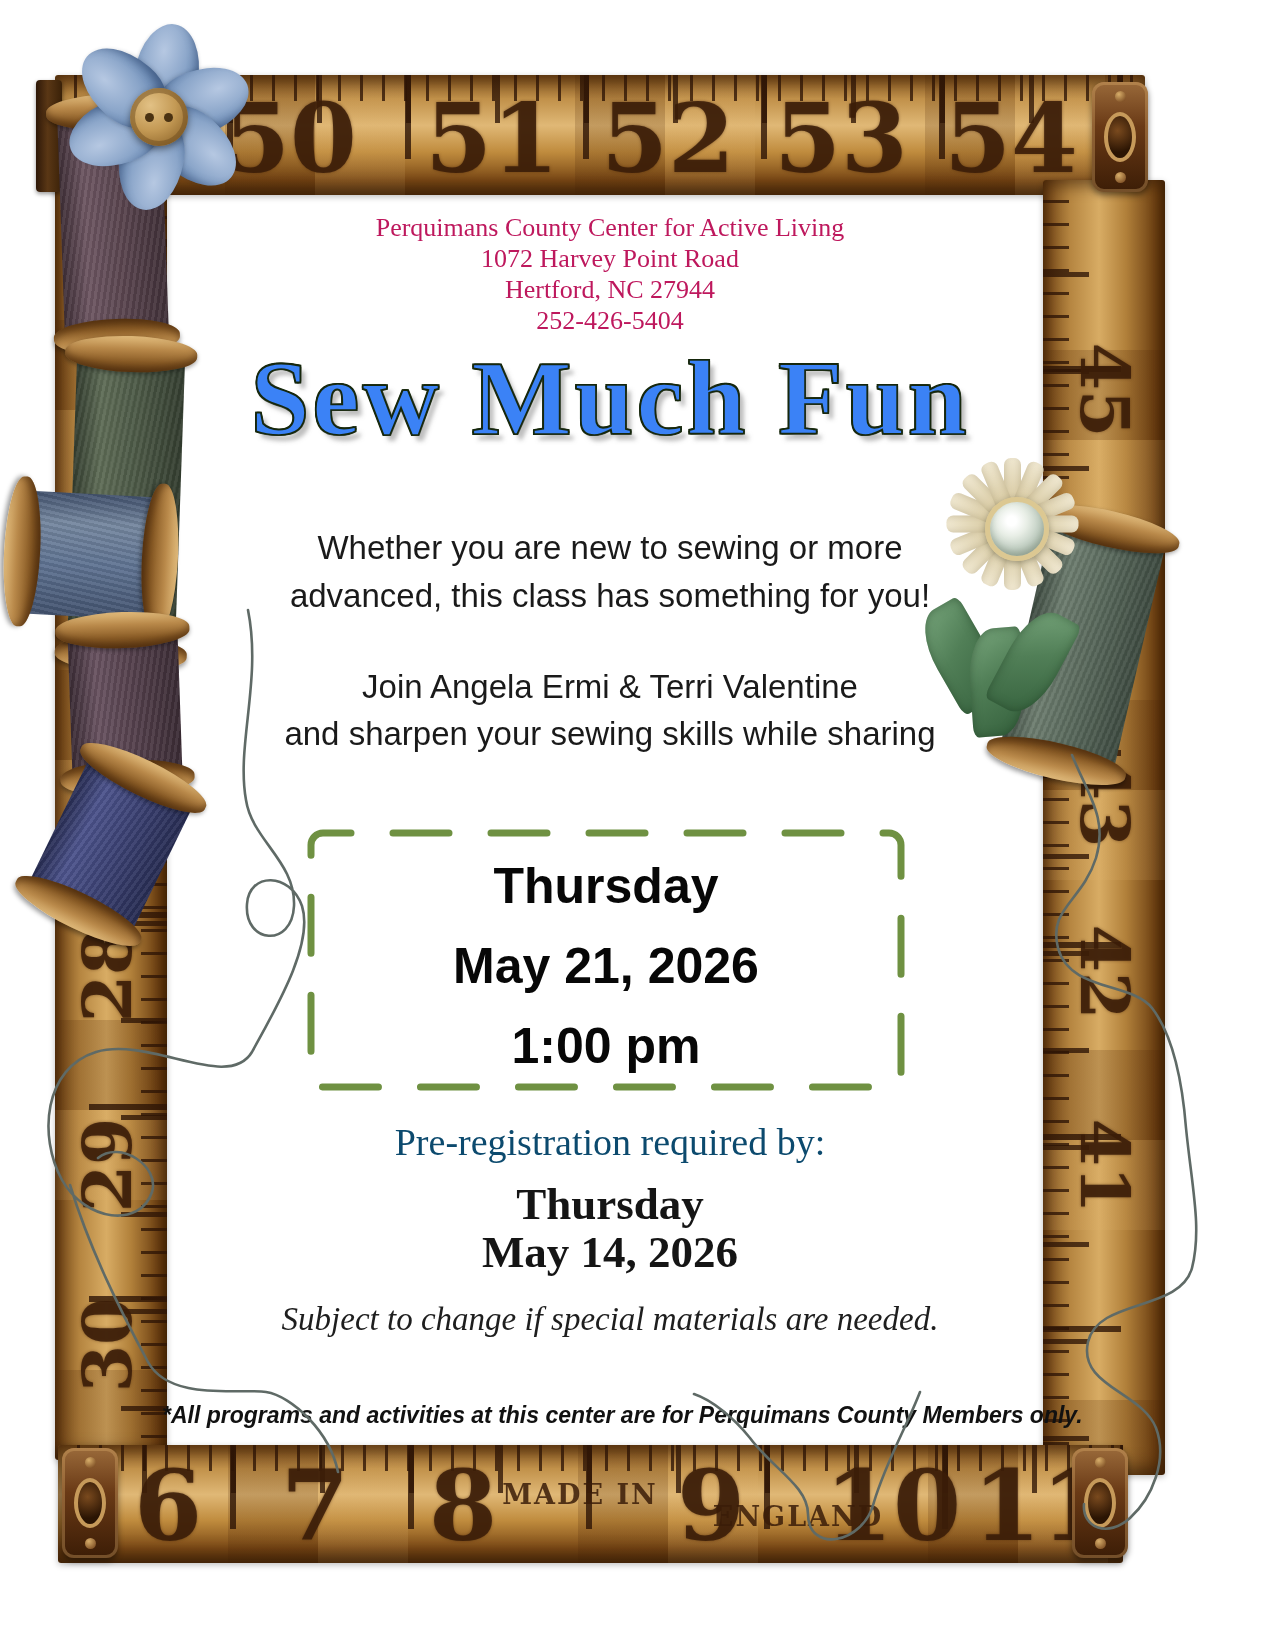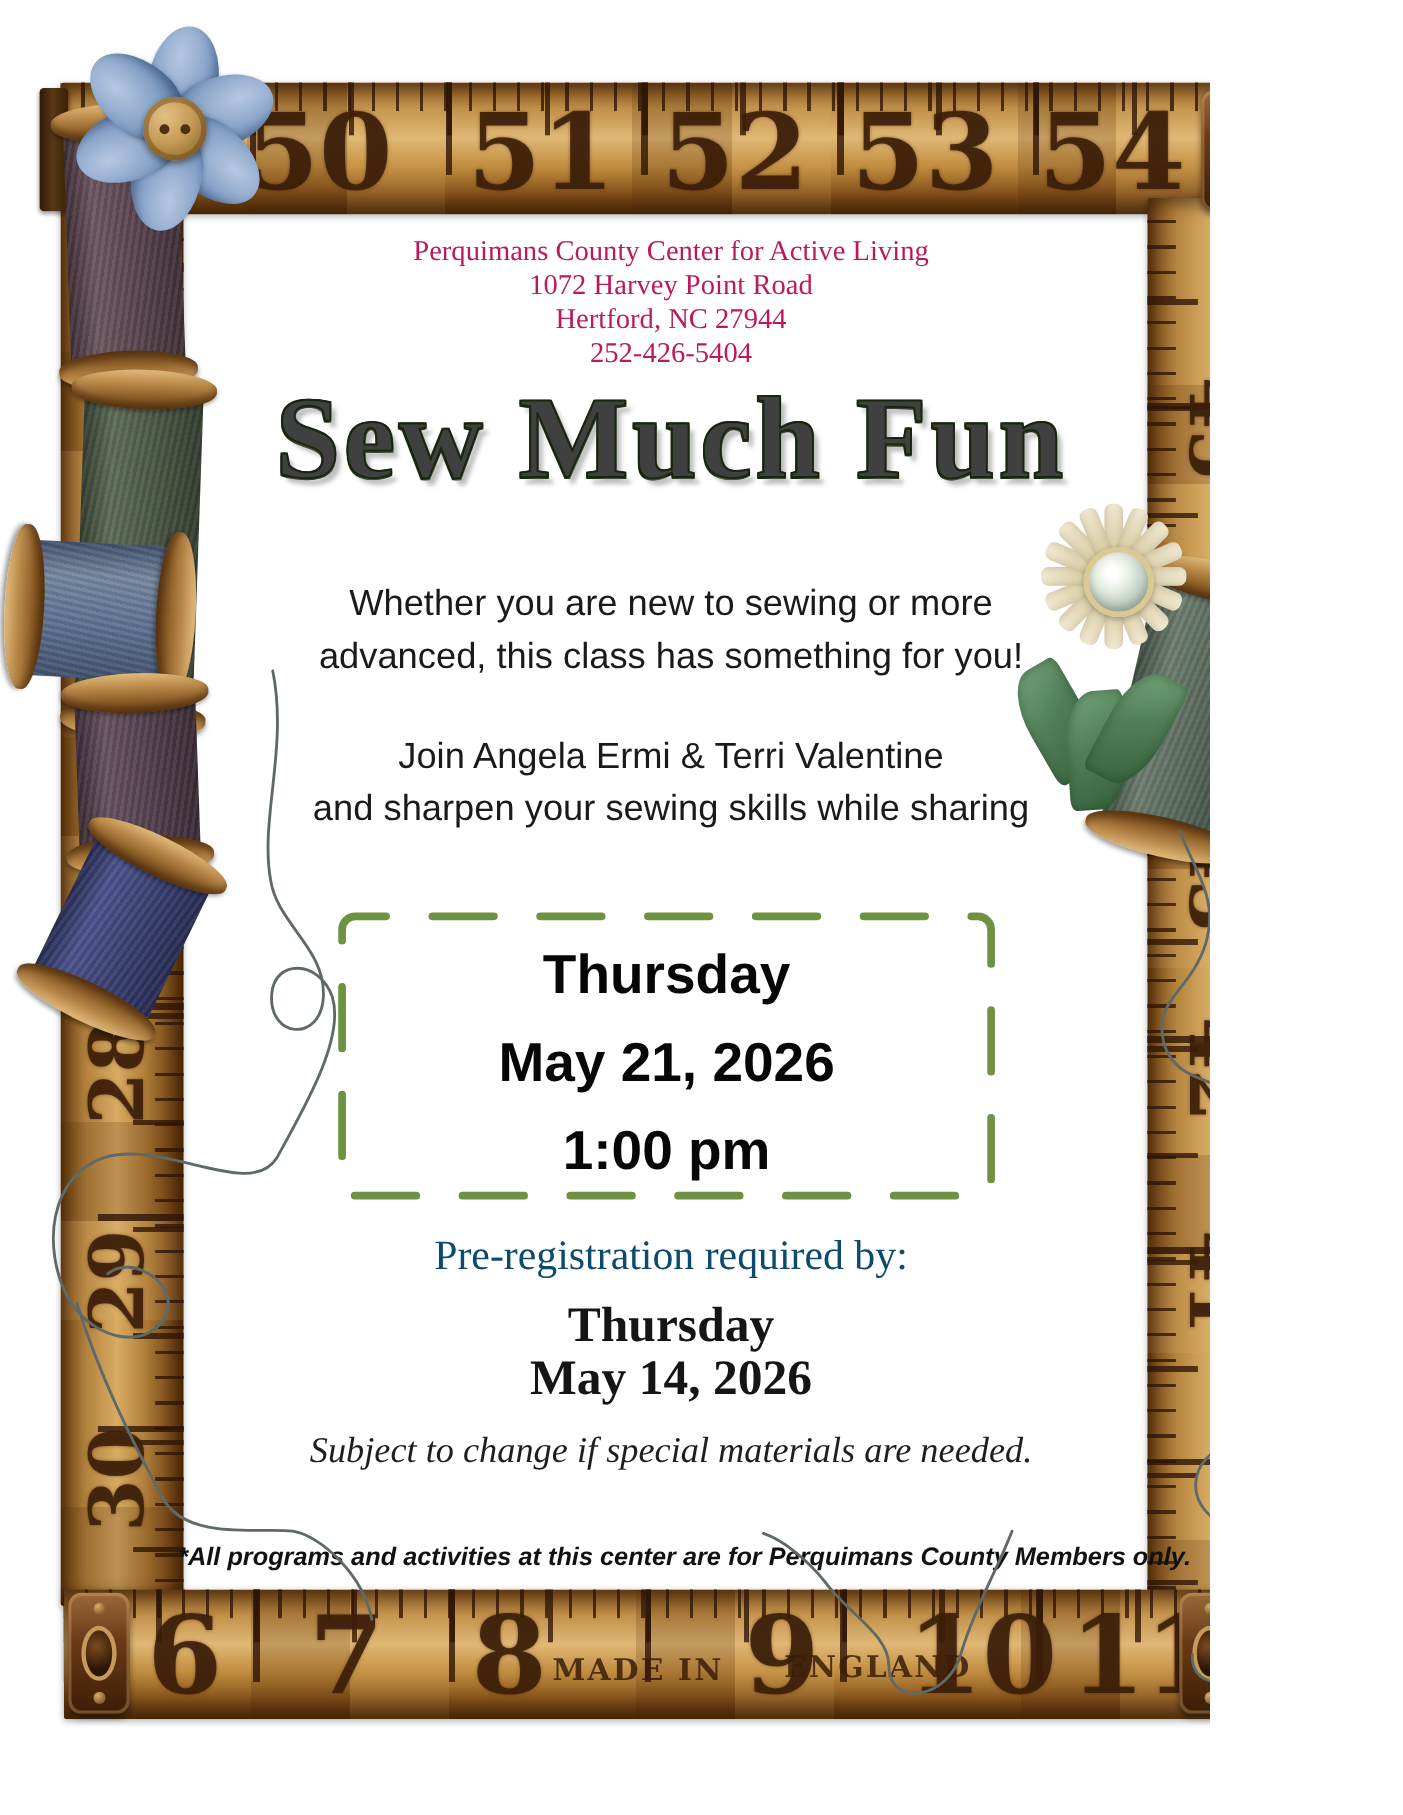--- a/index.html
+++ b/index.html
@@ -1,16 +1,16 @@
 <!DOCTYPE html>
 <html><head>
 <meta charset="utf-8">
 <style>
   html,body { margin:0; padding:0; background:#ffffff; }
-  .page { position:relative; width:1100px; height:1650px; background:#ffffff; overflow:hidden;
+  .page { position:relative; width:1275px; height:1650px; background:#ffffff; overflow:hidden;
           font-family:"Liberation Sans", sans-serif; }
 
   
   .ruler { position:absolute; z-index:1; border-radius:3px;
     box-shadow: inset 0 7px 14px rgba(55,28,5,.50), inset 0 -9px 16px rgba(45,22,4,.55), 0 2px 6px rgba(0,0,0,.25); }
   .ruler.h {
     background:
       repeating-linear-gradient(90deg, rgba(90,45,10,0) 0 170px, rgba(80,40,8,.20) 170px 260px, rgba(225,180,110,.16) 260px 350px),
       linear-gradient(180deg,#81521d 0%,#c1914a 20%,#e0b876 42%,#c08c3e 64%,#7c4a16 88%,#5e3810 100%);
   }
@@ -112,21 +112,21 @@
     box-shadow: 0 2px 6px rgba(60,60,40,.4), inset 0 -4px 6px rgba(130,145,130,.5); }
 
   
   .threads { position:absolute; left:0; top:0; z-index:5; pointer-events:none; }
 
   
   .content { position:absolute; left:180px; top:0; width:860px; height:1650px; z-index:2; text-align:center; color:#1c1c1c; }
   .cblock { position:absolute; left:0; right:0; }
   .address { top:212px; font-family:"Liberation Serif", serif; font-size:26px; line-height:31px; color:#be185d; }
   .title { top:340px; margin:0; font-family:"Liberation Serif", serif; font-weight:700;
-    font-size:106px; line-height:118px; letter-spacing:3px; color:#404040;
+    font-size:106px; line-height:118px; letter-spacing:3px; color:#3b82f6;
     -webkit-text-stroke:1.6px #16270c;
     text-shadow: 5px 6px 4px rgba(125,125,125,.5), -1px -1px 0 #16270c, 1px -1px 0 #16270c, -1px 1px 0 #16270c, 1px 1px 0 #16270c; }
   .intro { top:524px; font-size:33px; line-height:48px; color:#1a1a1a; }
   .join  { top:663px; font-size:33px; line-height:47px; color:#1a1a1a; }
   .stitch-box { position:absolute; left:126px; top:828px; width:600px; height:264px; }
   .stitch-box svg { position:absolute; left:0; top:0; }
   .ev { position:relative; font-weight:700; font-size:50px; line-height:80px; color:#070707; }
   .ev-wrap { position:relative; padding-top:18px; }
   .prereg  { top:1118px; font-family:"Liberation Serif", serif; font-size:38px; line-height:48px; color:#0c4a6e; }
   .regdate { top:1180px; font-family:"Liberation Serif", serif; font-weight:700; font-size:45px; line-height:48px; color:#151515; }
@@ -172,21 +172,21 @@
   <div class="ruler h ruler-bottom">
     <div class="tick fine"></div>
     <div class="tick med"></div>
     <div class="tick tall"></div>
     <span class="rnum" style="left:110px">6</span>
     <span class="rnum" style="left:257px">7</span>
     <span class="rnum" style="left:405px">8</span>
     <span class="rnum" style="left:653px">9</span>
     <span class="rnum" style="left:835px">10</span>
     <span class="rnum" style="left:983px">11</span>
-    <span class="rlabel" style="left:522px; top:58px">MADE IN</span>
+    <span class="rlabel" style="left:522px; top:34px">MADE IN</span>
     <span class="rlabel" style="left:740px; top:56px">ENGLAND</span>
   </div>
 
   <div class="endcap"></div>
   <div class="clasp clasp-topright">
     <div class="hole"></div>
     <div class="rivet t"></div>
     <div class="rivet b"></div>
   </div>
   <div class="clasp clasp-bottomleft">

